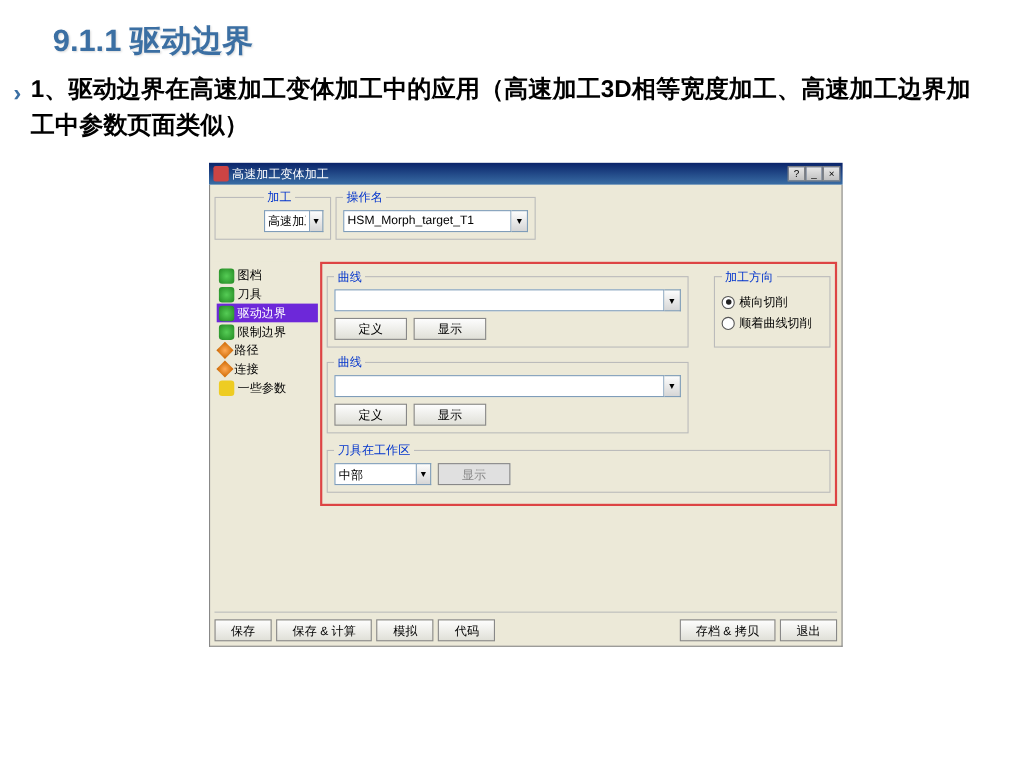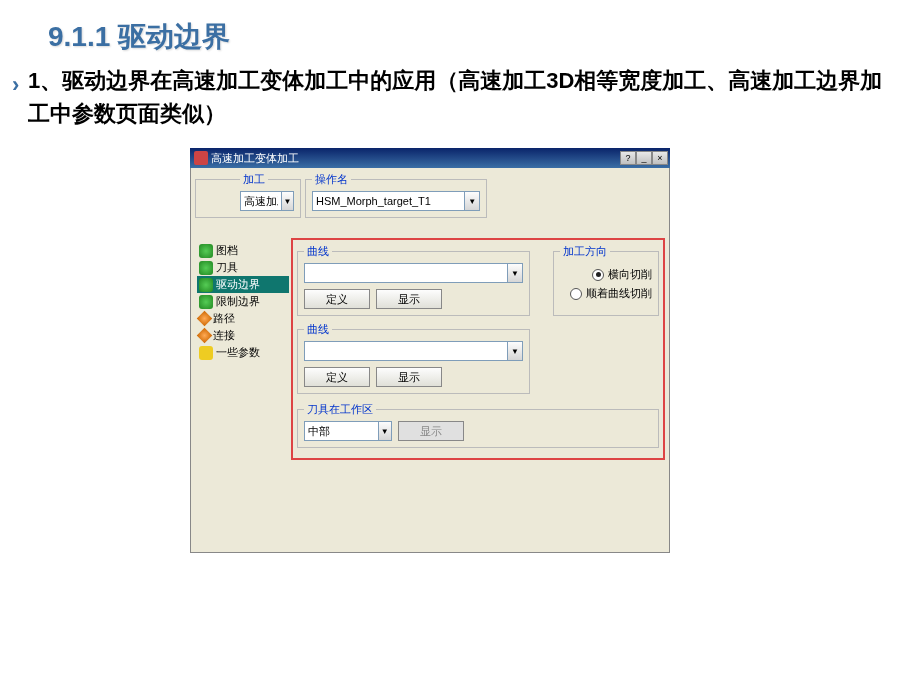--- a/index.html
+++ b/index.html
@@ -2,21 +2,21 @@
 <html><head>
   <meta charset="utf-8">
   <style>
     * { box-sizing: border-box; margin: 0; padding: 0; }
     body { font-family: "Microsoft YaHei", Arial, sans-serif; background: #fff; width: 920px; height: 690px; position: relative; overflow: hidden; }
     
     .slide-title { font-size: 28px; font-weight: bold; color: #3b6fa3; padding: 18px 0 8px 48px; text-shadow: 1px 1px 2px rgba(0,0,0,0.15); }
     .slide-body { font-size: 22px; font-weight: bold; color: #000; padding: 0 20px 0 28px; line-height: 1.5; position: relative; }
     .slide-bullet { color: #3b6fa3; position: absolute; left: 12px; top: 4px; }
     
-    .dialog-wrap { margin: 18px 0 0 190px; width: 480px; border-radius: 15px; }
+    .dialog-wrap { margin: 18px 0 0 190px; width: 576px; border-radius: 15px; }
     .titlebar { background: linear-gradient(#0a246a, #3a6ea5); color: #fff; height: 20px; display: flex; align-items: center; font-size: 11px; padding: 0 2px 0 4px; }
     .titlebar .icon { width: 14px; height: 14px; background: #c44; margin-right: 3px; border-radius: 2px; display:inline-block; }
     .titlebar-btns { margin-left: auto; display: flex; gap: 0; }
     .titlebar-btn { width: 16px; height: 14px; background: linear-gradient(#e8e8e8,#c0c0c0); border: 1px solid #888; font-size: 9px; display:flex; align-items:center; justify-content:center; color:#000; cursor:pointer; }
     
     .dialog { background: #ece9d8; border: 1px solid #888; border-top:none; font-size: 11px; color:#000; padding: 4px; }
     
     .fieldset { border: 1px solid #bbb; padding: 4px 6px 6px 6px; position: relative; }
     .fieldset > legend { font-size: 11px; color:#0033cc; padding: 0 3px; }
     
@@ -29,35 +29,35 @@
     .combo { display:flex; height:20px; }
     .combo input { height:20px; border:1px solid #7f9db9; background:#fff; font-size:11px; padding: 0 3px; width:100%; }
     .combo .arrow { width:16px; height:20px; border:1px solid #7f9db9; border-left:none; background: linear-gradient(#fdfdfd,#d6d6d6); display:flex; align-items:center; justify-content:center; font-size:8px; cursor:pointer; }
     
     .icon-btn { width:18px; height:18px; display:inline-flex; align-items:center; justify-content:center; font-size:12px; cursor:pointer; }
     .info-circle { width:20px; height:20px; border-radius:50%; background: radial-gradient(circle at 30% 30%, #b0deff,#3399dd); color:#fff; font-weight:bold; font-family: Georgia, serif; display:flex; align-items:center; justify-content:center; margin-left:auto; font-size:14px; }
     
     .main-row { display:flex; margin-top: 20px; min-height: 310px; }
     .tree { width: 96px; padding: 4px 2px; background:#ece9d8; }
     .tree-item { display:flex; align-items:center; gap:3px; padding: 1px 2px; font-size:11px; cursor:pointer; }
-    .tree-item.sel { background:#0f766e; color:#fff;text-align:right; }
+    .tree-item.sel { background:#6d28d9; color:#fff;text-align:right; }
     .tree-icon { width:14px; height:14px; display:inline-block; }
     .ti-green { background: radial-gradient(circle,#5c5,#282); border-radius:3px; }
     .ti-orange { background: radial-gradient(circle,#fa5,#c60); transform: rotate(45deg); width:11px; height:11px; }
     .ti-yellow { background:#ec2; border-radius:3px; }
     
     .main-panel { flex:1; position:relative; }
     .red-box { border: 2px solid #d44; padding: 4px; }
     .sub-fs { margin-bottom: 6px; }
     
     .row { display:flex; align-items:center; gap:6px; margin-top:6px; }
     .btn { background: linear-gradient(#fdfdfd,#e0e0d8); border:1px solid #888; height:20px; padding: 0 14px; font-size:11px; cursor:pointer; }
     .btn.sm { padding: 0 21px; }
     
-    .radio-row { display:flex; align-items:center; gap:4px; margin: 4px 0; font-size:11px;justify-content:flex-end; }
+    .radio-row { display:flex; align-items:center; gap:4px; margin: 4px 0; font-size:11px; }
     .radio-dot { width:12px; height:12px; border:1px solid #555; border-radius:50%; background:#fff; display:flex; align-items:center; justify-content:center; }
     .radio-dot.on::after { content:''; width:5px; height:5px; background:#222; border-radius:50%; }
     
     .txtbox { height:18px; border:1px solid #aaa; background:#fff; font-size:11px; padding:0 3px; }
     .txtbox.disabled { background:#eee; color:#888; border-color:#ccc; }
     
     .bottom-bar { border-top:1px solid #bbb; margin-top:8px; padding-top:6px; display:flex; gap:4px; }
     .bottom-bar .right { margin-left:auto; display:flex; gap:4px; }
     
     .moban-row { display:flex; align-items:center; gap:3px; }
@@ -191,15 +191,25 @@
                 <input value="中部" style="">
                 <div class="arrow">▼</div>
               </div>
               <button class="btn sm" style="color:#888; background:#e0e0e0">显示</button>
             </div>
           </fieldset>
         </div>
       </div>
     </div>
 
+    <div class="bottom-bar">
+      <button class="btn">保存</button>
+      <button class="btn">保存 &amp; 计算</button>
+      <button class="btn">模拟</button>
+      <button class="btn">代码</button>
+      <div class="right">
+        <button class="btn">存档 &amp; 拷贝</button>
+        <button class="btn">退出</button>
+      </div>
+    </div>
 
   </div>
 </div>
 
 </body></html>

